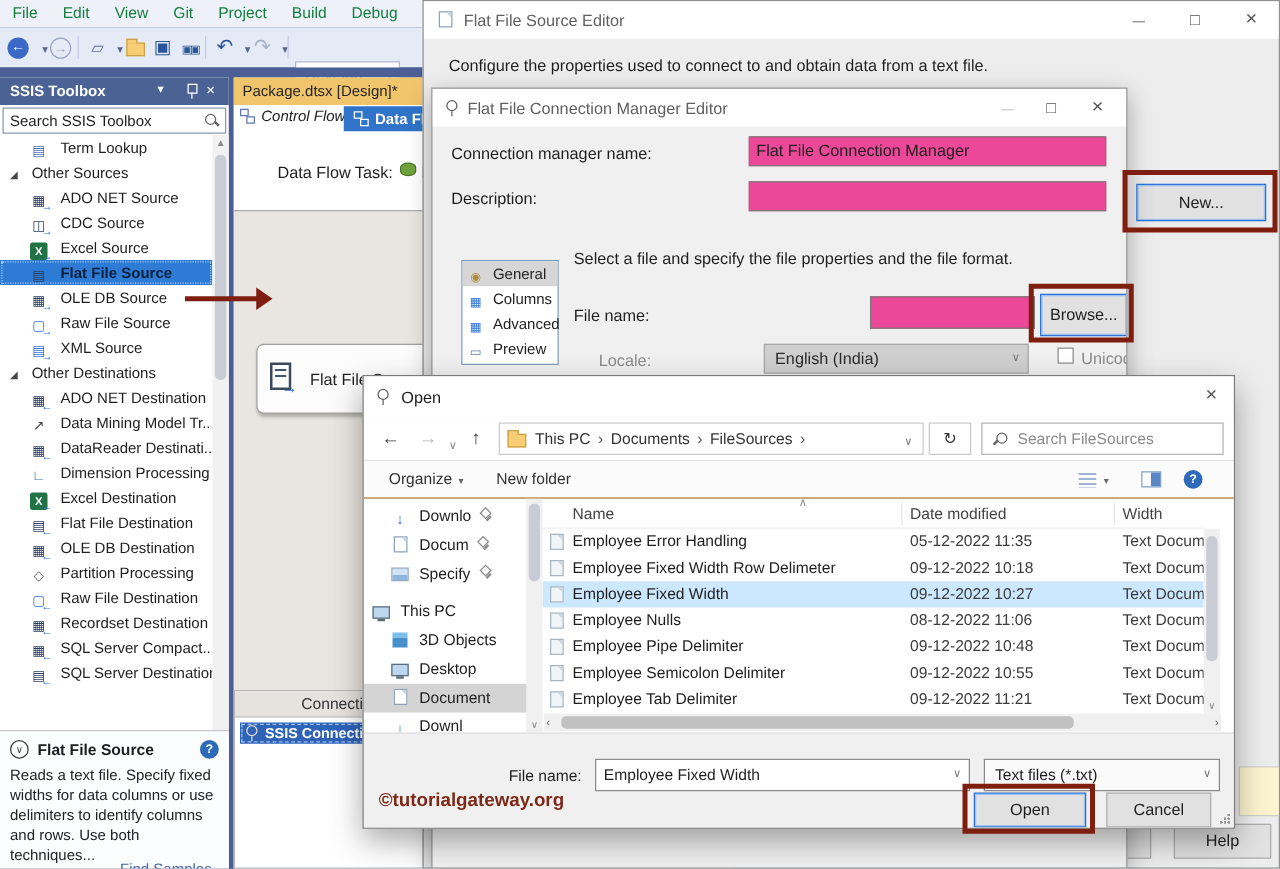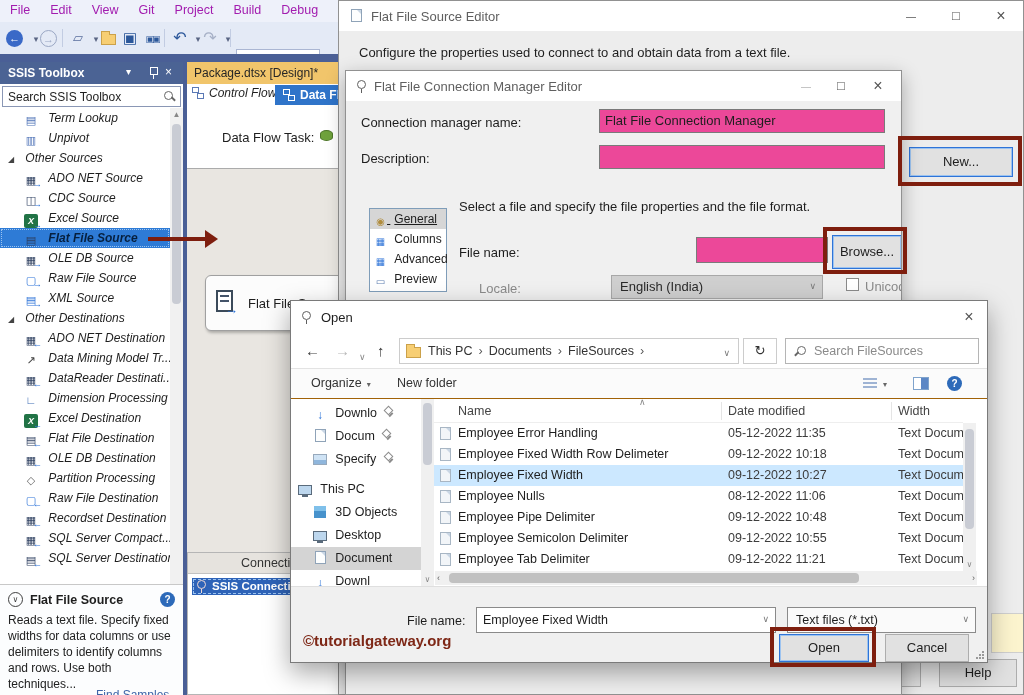--- a/index.html
+++ b/index.html
@@ -3,21 +3,21 @@
 <meta charset="utf-8">
 <style>
   * { margin:0; padding:0; box-sizing:border-box; }
   html,body { background:#888; }
   .app { position:relative; width:1024px; height:695px; overflow:hidden;
          font-family:"Liberation Sans","DejaVu Sans",sans-serif; font-size:12px; color:#1e1e1e;
          background:#4a5f96; }
 
   
   #menubar { position:absolute; left:0; top:0; width:1024px; height:22px; background:#eef1fa; }
-  .mitem { position:relative; display:inline-block; padding:3px 10px; font-size:12.5px; color:#a21caf; }
+  .mitem { position:relative; display:inline-block; padding:3px 10px; font-size:12.5px; color:#15803d; }
   #toolbar { position:absolute; left:0; top:22px; width:1024px; height:32px; background:#e4eaf6; }
   .tbi { position:absolute; top:6px; width:20px; height:20px; text-align:center; line-height:20px; font-size:13px; }
   .circ { border-radius:50%; width:17px; height:17px; line-height:16px; top:8px; color:#fff; font-size:11px; }
   .circ.back { background:#3a69c7; } .circ.back::before{content:"←";}
   .circ.fwd  { border:1.5px solid #9aa7c4; color:#9aa7c4; background:#e4eaf6; } .circ.fwd::before{content:"→";}
   .tbi.newf::before { content:"▱"; color:#5a6f9e; }
   .tbi.openf { top:9px; }
   .tbi.save::before { content:"▣"; color:#2b579a; font-size:15px; }
   .tbi.saveall::before { content:"▣▣"; color:#2b579a; font-size:9px; letter-spacing:-2px; }
   .tbi.undo::before { content:"↶"; color:#2b579a; font-size:16px; }
@@ -41,21 +41,21 @@
   .pinw::after { content:""; position:absolute; left:4.5px; top:7px; width:1.5px; height:5px; background:#fff; }
   #tb-close { position:absolute; left:165px; top:3px; font-size:12px; }
   #tb-close::before{content:"×";}
   #tb-search { position:absolute; left:2px; top:24px; width:179px; height:21px; background:#fff; border:1px solid #8a97b5; }
   #tb-search-text { position:absolute; left:5px; top:3px; font-size:12px; color:#1e1e1e; }
   .mag-icon { position:absolute; width:13px; height:13px; }
   #tb-search .mag-icon { right:4px; top:3px; }
   .mag-icon::before { content:""; position:absolute; left:1px; top:1px; width:7px; height:7px; border:1.5px solid #666; border-radius:50%; }
   .mag-icon::after { content:""; position:absolute; left:8px; top:8px; width:5px; height:1.5px; background:#666; transform:rotate(45deg); }
   #tree { position:absolute; left:0; top:46px; width:170px; height:534px; overflow:hidden; background:#fff; }
-  .trow { position:relative; height:20px; line-height:20px; white-space:nowrap; overflow:hidden;font-style:italic; }
+  .trow { position:relative; height:20px; line-height:20px; white-space:nowrap; overflow:hidden; }
   .trow .tw { display:none; }
   .trow.group .tw { display:inline-block; width:10px; margin-left:8px; font-size:8px; color:#444; }
   .trow.group .tw::before { content:"◢"; }
   .icon-wrap { position:relative; display:inline-block; width:14px; height:14px; margin-left:24px; vertical-align:-2px;
                text-align:center; line-height:14px; font-size:11px; border-radius:2px; }
   .iarrow { position:absolute; right:-4px; bottom:-4px; font-size:9px; font-weight:bold; color:#2e74d8; }
   .tlabel { margin-left:7px; font-size:12px; }
   .trow.group .tlabel { margin-left:4px; }
   .trow.selected { background:#2e7bd6; outline:1px dotted #9cc3f0; outline-offset:-2px; }
   .trow.selected .tlabel { font-weight:bold; color:#06203f; }
@@ -149,21 +149,21 @@
   
   #cmDialog { left:345px; top:70px; width:557px; height:625px; z-index:20; box-shadow:0 6px 18px rgba(0,0,0,.3); }
   #cm-icon { left:10px; top:9px; }
   #cmDialog .dlg-title { left:28px; }
   #cm-name-label { position:absolute; left:15px; top:44px; font-size:13px; }
   #cm-name-input { left:253px; top:38px; width:286px; height:24px; }
   #cm-desc-label { position:absolute; left:15px; top:80px; font-size:13px; }
   #cm-desc-input { left:253px; top:74px; width:286px; height:24px; }
   #cm-pages { position:absolute; left:23px; top:137px; width:78px; height:84px; background:#fff; border:1px solid #7f9db9; }
   .prow { position:relative; height:20px; line-height:20px; white-space:nowrap; }
-  .prow.selected { background:#d6d6d6;text-decoration:underline; }
+  .prow.selected { background:#d6d6d6; }
   .prow .icon-wrap { width:13px; height:13px; margin-left:4px; line-height:13px; font-size:10px; }
   .prow .tlabel { margin-left:4px; font-size:12px; }
   #cm-instruction { position:absolute; left:113px; top:128px; font-size:13px; }
   #cm-file-label { position:absolute; left:113px; top:174px; font-size:13px; }
   #cm-file-input { left:350px; top:166px; width:132px; height:26px; }
   #cm-browse { left:486px; top:164px; width:70px; height:34px; line-height:32px; white-space:nowrap; overflow:hidden; }
   #cm-locale-label { position:absolute; left:133px; top:210px; font-size:13px; color:#8a8a8a; }
   #cm-locale { position:absolute; left:265px; top:204px; width:212px; height:24px; background:#cfcfcf; border:1px solid #a8a8a8;
                font-size:13px; line-height:22px; padding-left:8px; color:#2a2a2a; }
   #cm-unicode-box { position:absolute; left:500px; top:207px; width:13px; height:13px; background:#fff; border:1px solid #8a8a8a; }
@@ -303,25 +303,20 @@
     <div id="tb-search">
       <span id="tb-search-text">Search SSIS Toolbox</span>
       <span class="mag-icon"></span>
     </div>
     <div id="tree">
       <div class="trow">
           
           <span class="icon-wrap" style="color: rgb(74, 111, 181);">▤</span>
           <span class="tlabel">Term Lookup</span>
         </div>
-        <div class="trow">
-          
-          <span class="icon-wrap" style="color: rgb(74, 111, 181);">▥</span>
-          <span class="tlabel">Unpivot</span>
-        </div>
         <div class="trow group">
           <span class="tw"></span>
           
           <span class="tlabel">Other Sources</span>
         </div>
         <div class="trow">
           
           <span class="icon-wrap" style="color: rgb(44, 62, 95);">▦<span class="iarrow">→</span></span>
           <span class="tlabel">ADO NET Source</span>
         </div>

